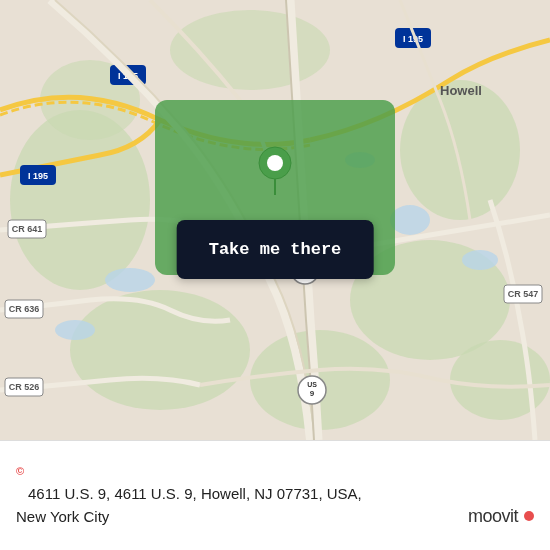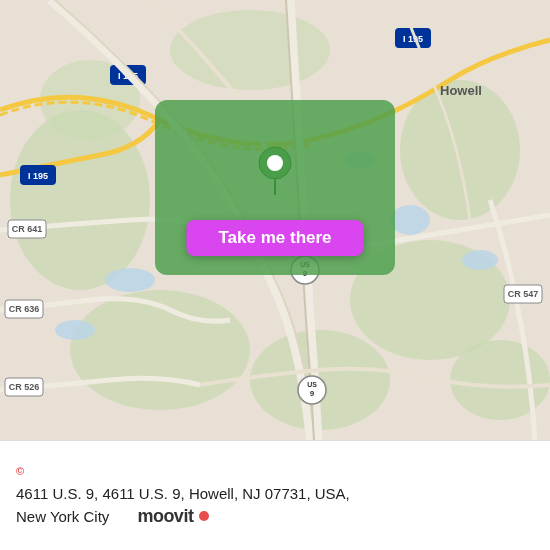--- a/index.html
+++ b/index.html
@@ -55,75 +55,77 @@
       color: #e84e4e;
       font-size: 11px;
       font-weight: bold;
     }
 
     .address-line {
       font-size: 15px;
       color: #222;
       font-weight: 500;
       line-height: 1.4;
+      margin-left: 12px;
     }
 
     .brand-row {
       display: flex;
       align-items: center;
-      justify-content: flex-start;
+      justify-content: space-between;
       margin-top: 2px;
     }
 
     .city-line {
       font-size: 15px;
       color: #222;
       font-weight: 500;
     }
 
     .moovit-logo {
       display: flex;
       align-items: center;
       gap: 4px;
     }
 
     .moovit-text {
       font-size: 18px;
-      font-weight: bold;
+      font-weight: normal;
       color: #333;
       letter-spacing: -0.5px;
       margin-left: 28px;
     }
 
     .moovit-dot {
       width: 10px;
       height: 10px;
       background: #e84e4e;
       border-radius: 50%;
       display: inline-block;
       margin-left: 2px;
     }
 
     
     .take-me-there-btn {
       position: absolute;
       top: 220px;
       left: 50%;
       transform: translateX(-50%);
-      background: #d946ef;
+      background: #0f172a;
       color: #fff;
       border: none;
       border-radius: 8px;
-      padding: 8px 32px;
+      padding: 20px 32px;
       font-size: 17px;
       font-weight: 600;
       cursor: pointer;
       white-space: nowrap;
       box-shadow: 0 2px 8px rgba(0,0,0,0.25);
       z-index: 10;
+      font-family: Liberation Mono, monospace;
     }
 
     
     .map-pin {
       position: absolute;
       top: 145px;
       left: 50%;
       transform: translateX(-50%);
       z-index: 11;
     }

